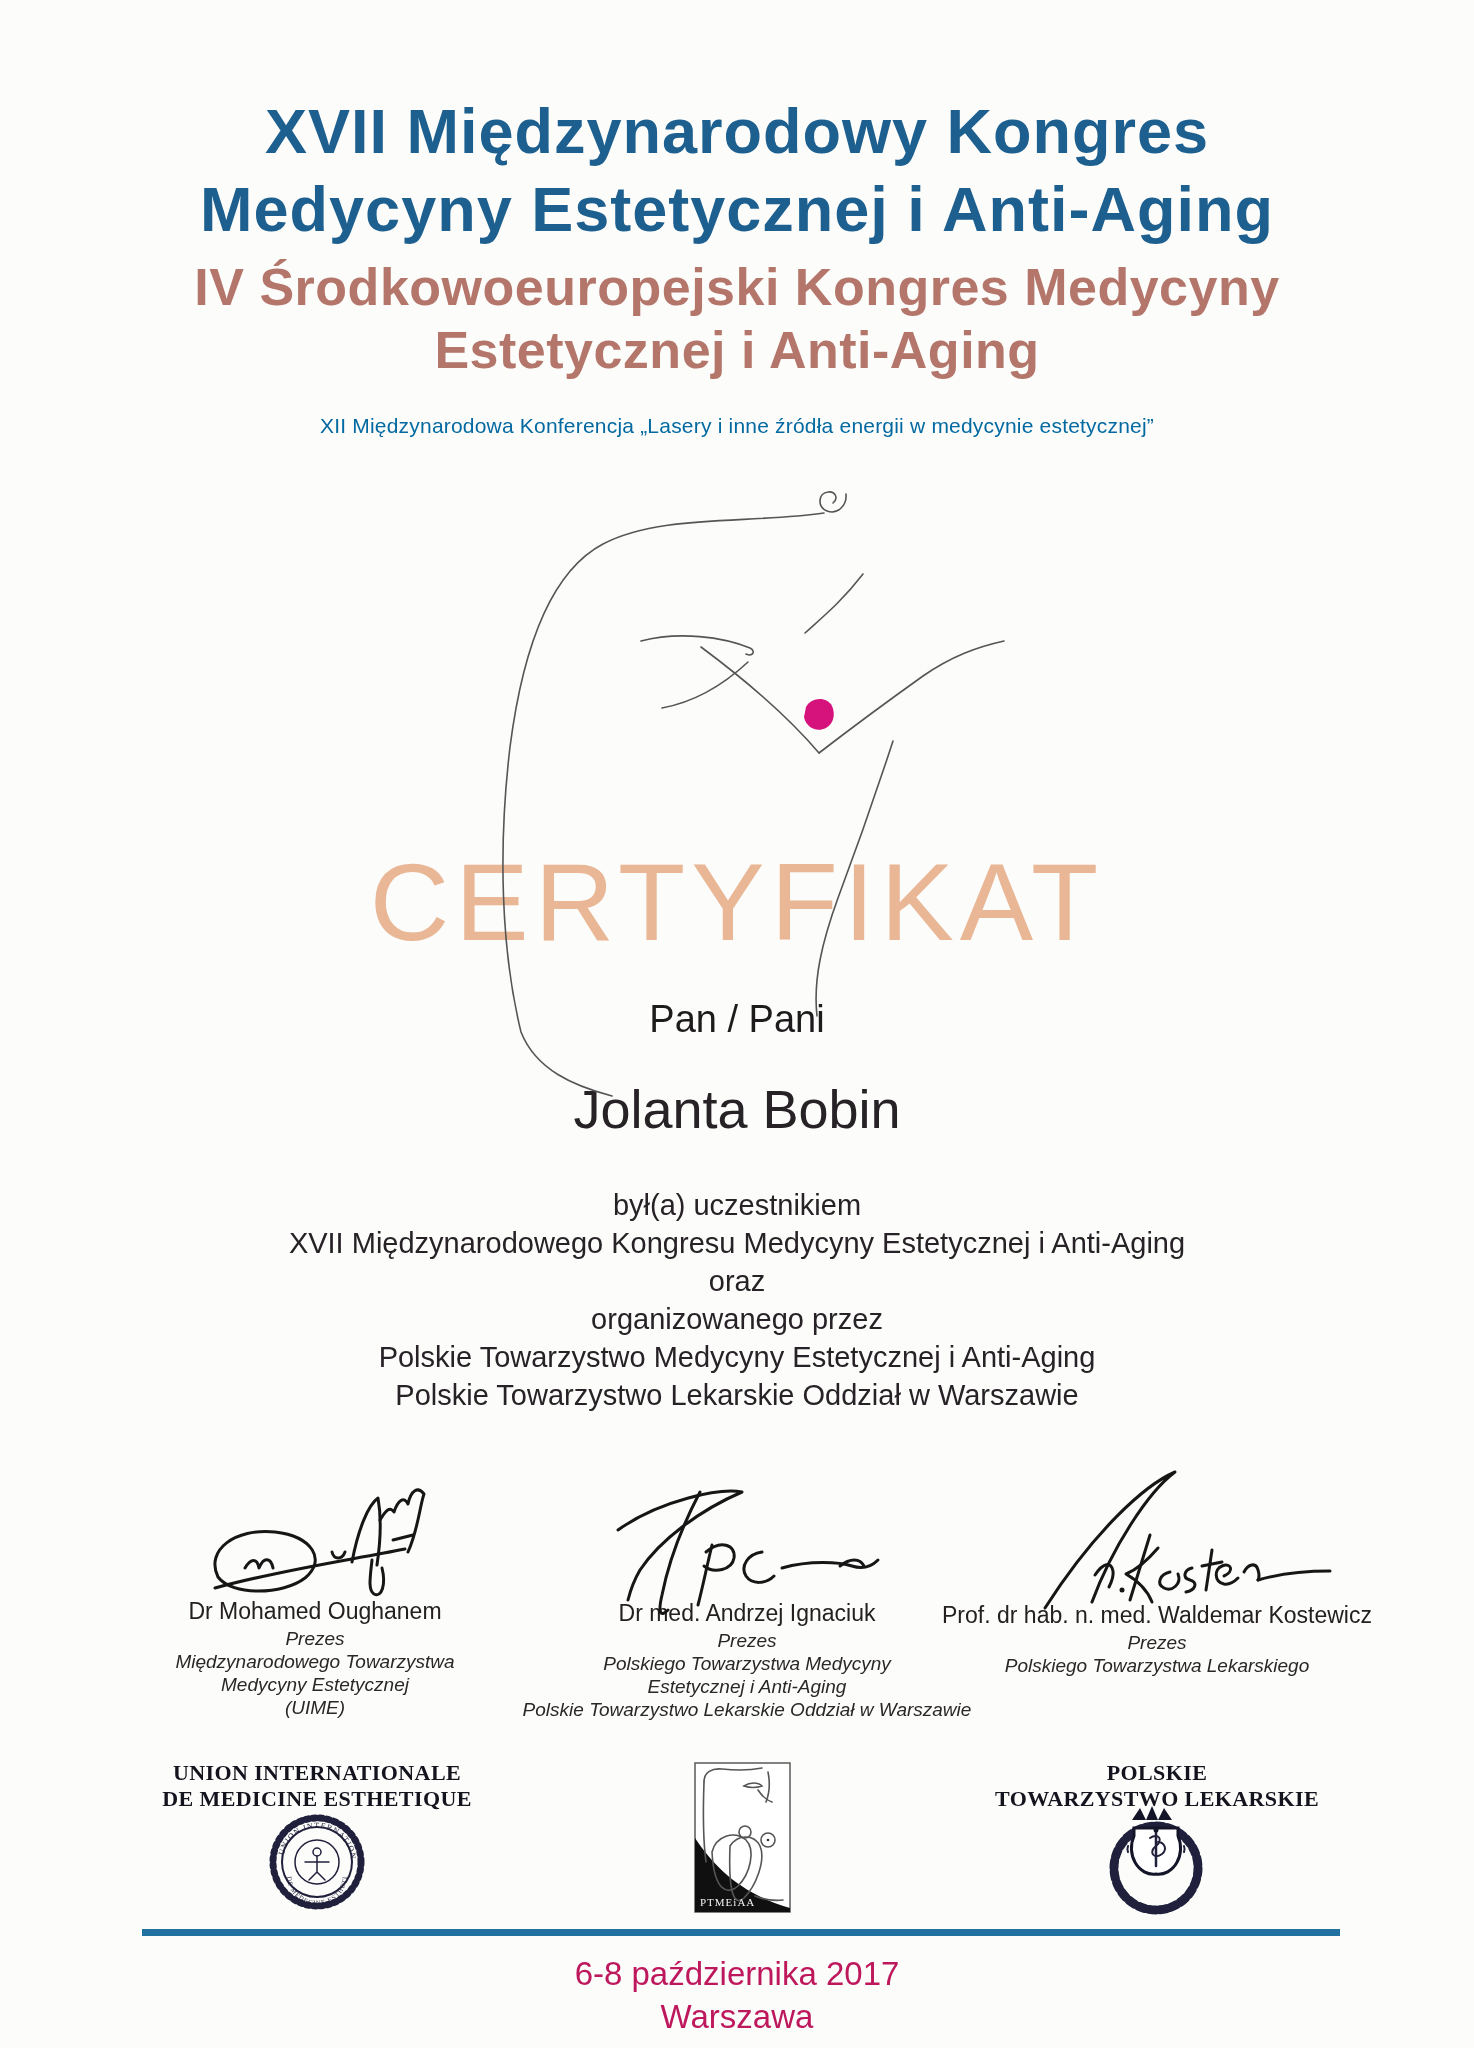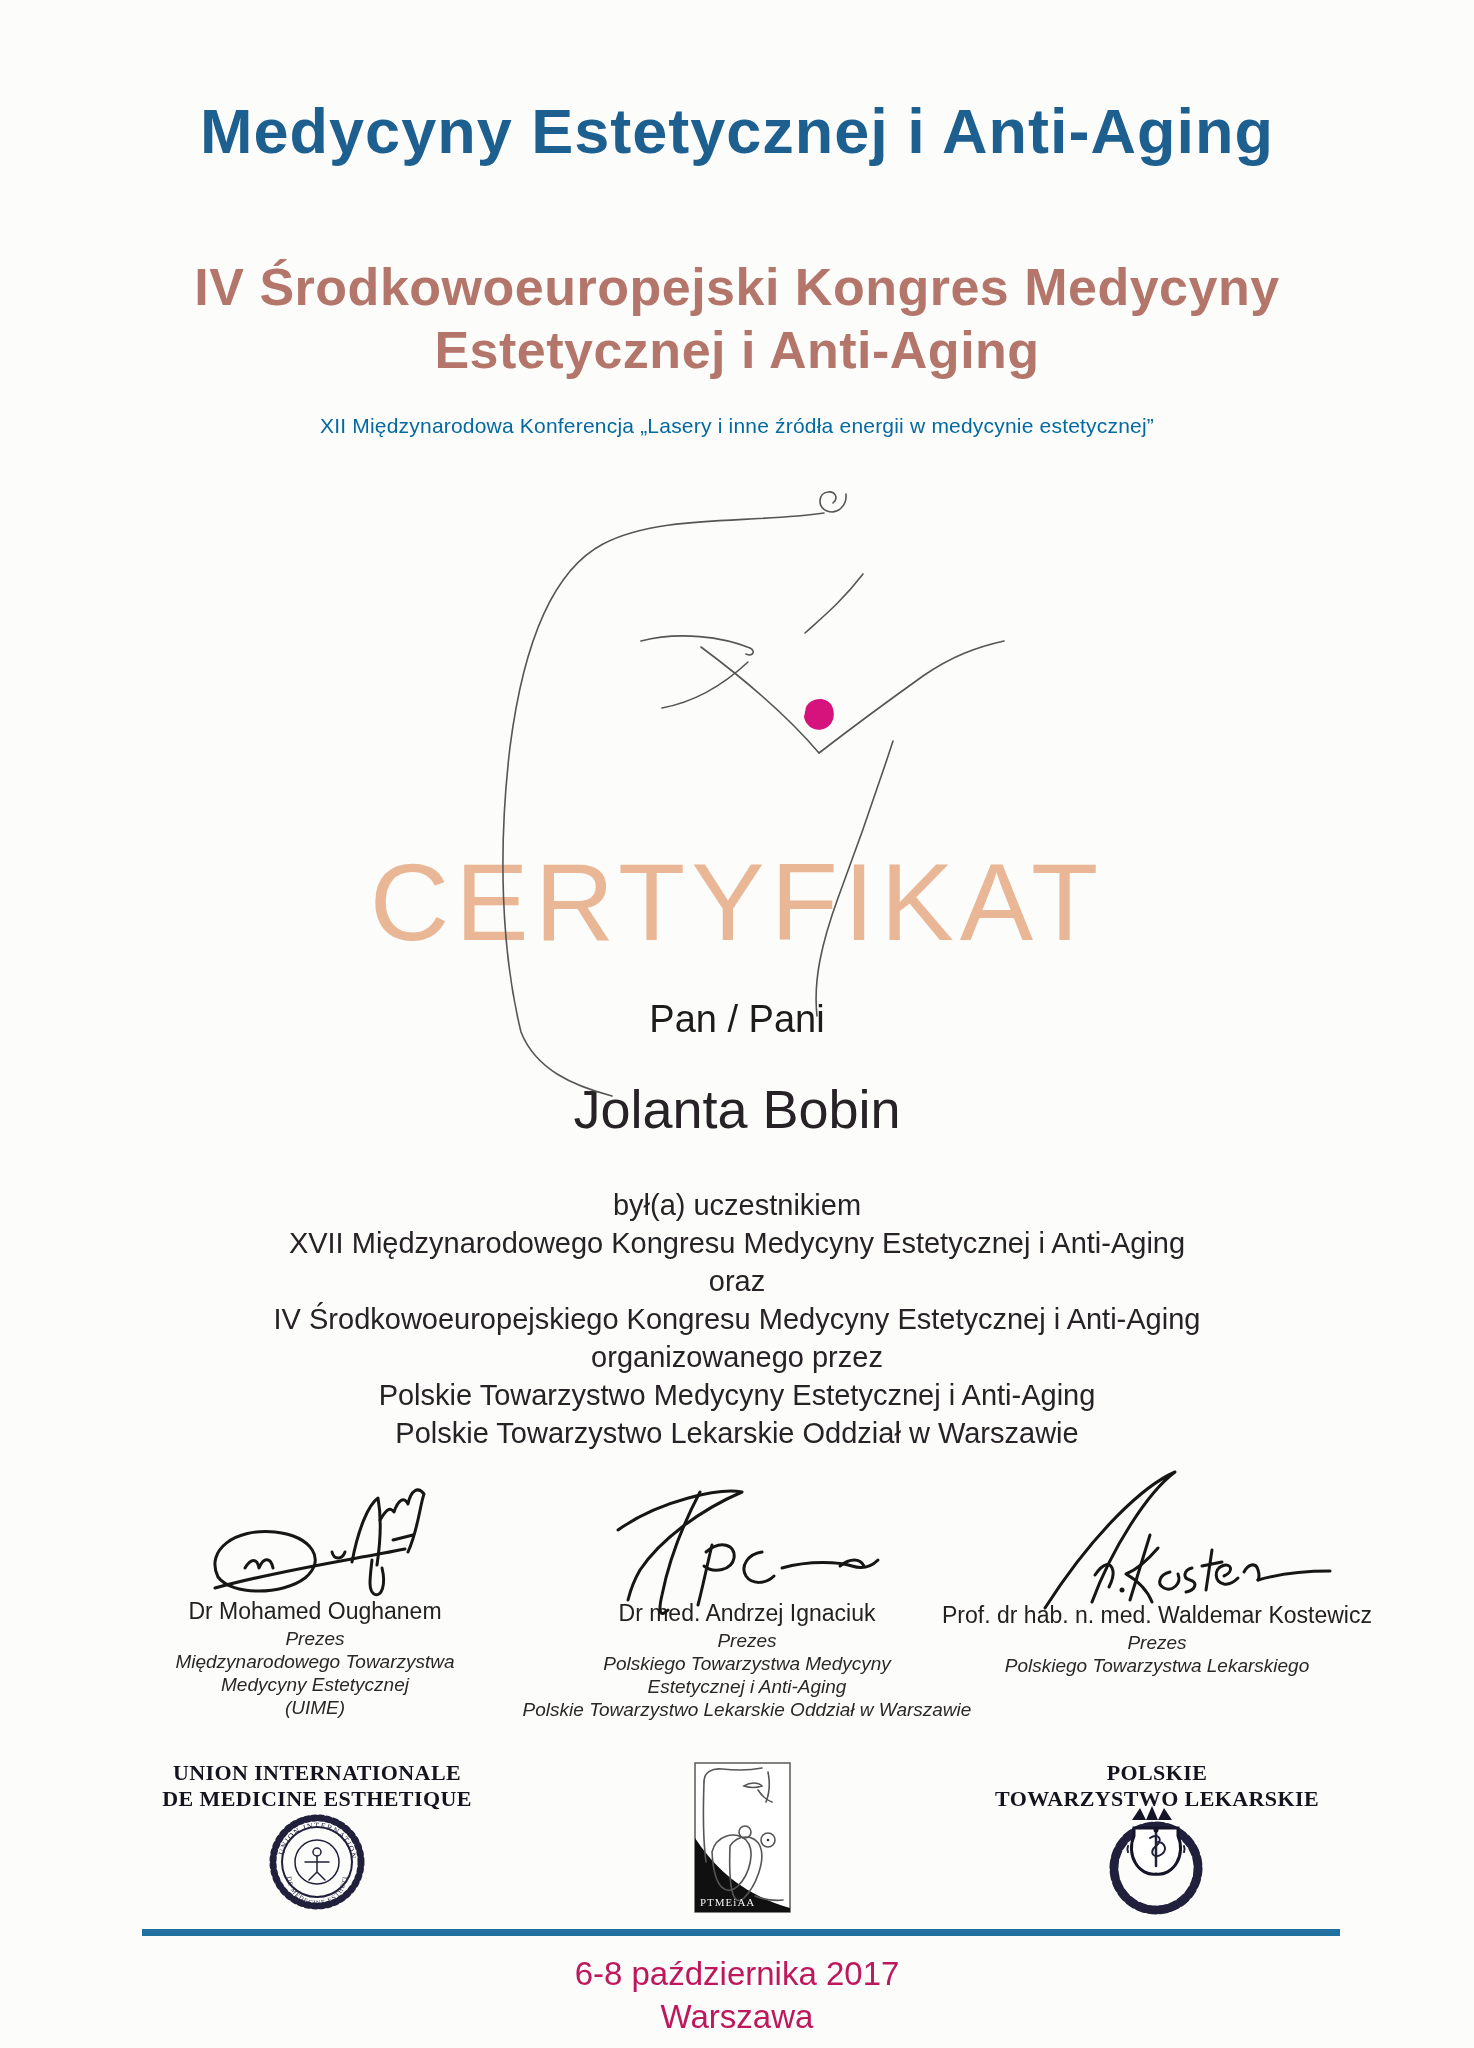--- a/index.html
+++ b/index.html
@@ -67,41 +67,41 @@
   .emblem-stroke{fill:none;stroke:#20203c;stroke-linecap:round;}
   .ring-text{font-family:"Liberation Serif",serif;font-size:8px;letter-spacing:1px;fill:#1d1d38;}
   .ptm-caption{font-family:"Liberation Serif",serif;font-size:11px;letter-spacing:1px;fill:#f2f2f2;}
 </style>
 </head>
 <body>
 
 <div class="page">
 
   <div class="abs center title">
+    <div>XVII Międzynarodowy Kongres</div>
     <div>Medycyny Estetycznej i Anti-Aging</div>
   </div>
 
   <div class="abs center subtitle">
     <div>IV Środkowoeuropejski Kongres Medycyny</div>
     <div>Estetycznej i Anti-Aging</div>
   </div>
 
   <div class="abs center conference">XII Międzynarodowa Konferencja „Lasery i inne źródła energii w medycynie estetycznej”</div>
 
   <div class="abs center certyfikat">CERTYFIKAT</div>
 
   <div class="abs center salutation">Pan / Pani</div>
 
   <div class="abs center recipient">Jolanta Bobin</div>
 
   <div class="abs center bodytext">
     <div>był(a) uczestnikiem</div>
     <div>XVII Międzynarodowego Kongresu Medycyny Estetycznej i Anti-Aging</div>
     <div>oraz</div>
-    <div>IV Środkowoeuropejskiego Kongresu Medycyny Estetycznej i Anti-Aging</div>
     <div>organizowanego przez</div>
     <div>Polskie Towarzystwo Medycyny Estetycznej i Anti-Aging</div>
     <div>Polskie Towarzystwo Lekarskie Oddział w Warszawie</div>
   </div>
 
   <div class="sigcol" id="sig1">
     <div class="sig-name">Dr Mohamed Oughanem</div>
     <div class="sig-roles">
       <div>Prezes</div>
       <div>Międzynarodowego Towarzystwa</div>

